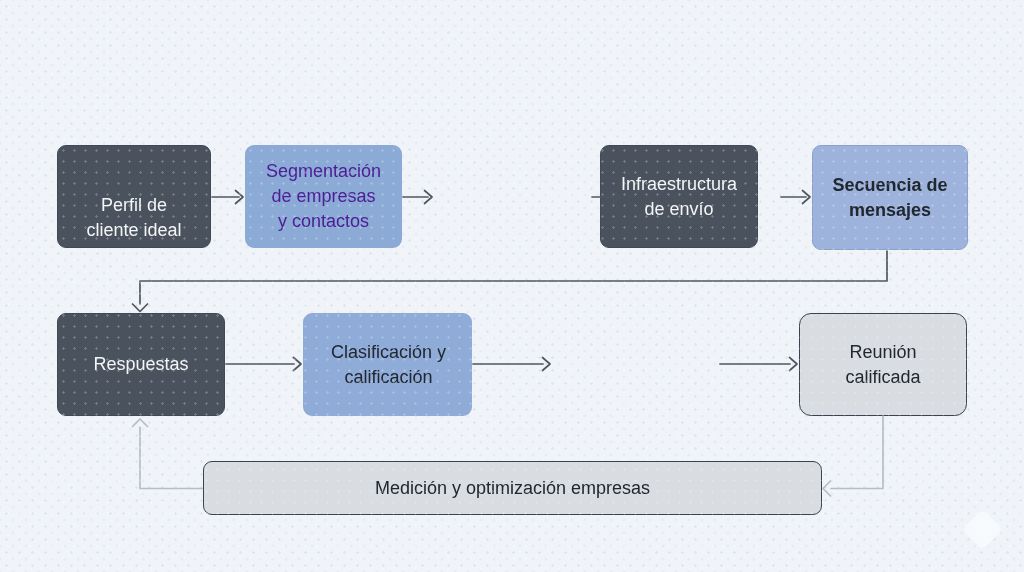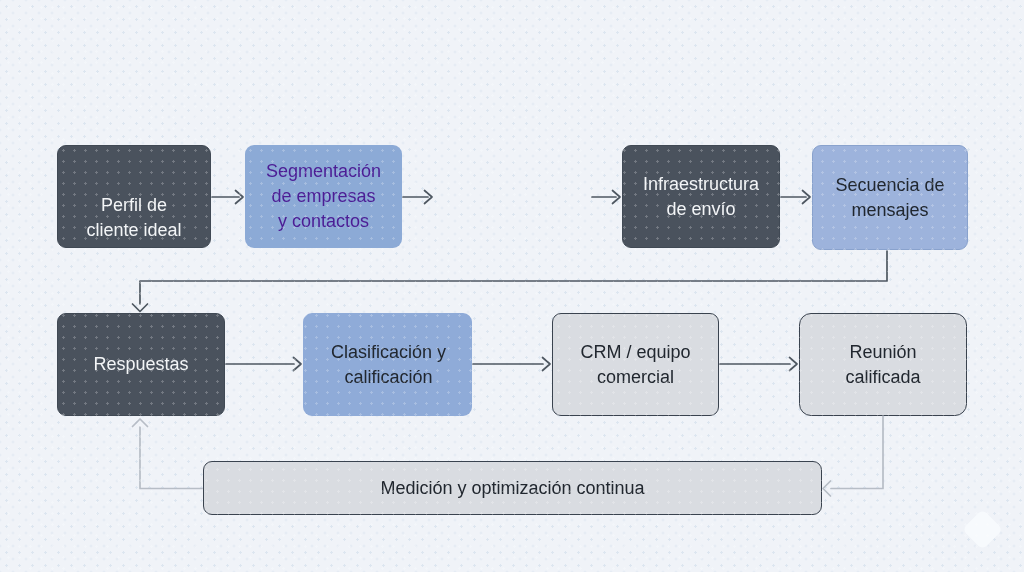--- a/index.html
+++ b/index.html
@@ -28,22 +28,22 @@
   }
   .node.dark{background:#4a525d;color:#f3f5f7;border:1px solid #404954;}
   .node.blue{background:#8caad6;color:#4c1d95;}
   .node.blue2{background:#8fabd8;color:#21272f;padding-left:8px;}
   .node.blue3{background:#9db3dc;color:#21272f;border:1px solid #89a2cd;}
   .node.light{background:#d9dce1;color:#21272f;border:1.5px solid #3a434f;}
   
   #n-perfil{left:57px;top:145px;width:154px;height:103px;align-items:flex-end;}
   #n-segmentacion{left:245px;top:145px;width:157px;height:103px;}
   #n-enriquecimiento{left:434px;top:145px;width:157px;height:103px;}
-  #n-infraestructura{left:622px;top:145px;width:158px;height:103px;}
-  #n-secuencia{left:812px;top:145px;width:156px;height:105px;}
+  #n-infraestructura{left:600px;top:145px;width:158px;height:103px;}
+  #n-secuencia{left:812px;top:145px;width:156px;height:105px;font-weight:bold;}
   
   #n-respuestas{left:57px;top:313px;width:168px;height:103px;}
   #n-clasificacion{left:303px;top:313px;width:169px;height:103px;}
   #n-crm{left:552px;top:313px;width:167px;height:103px;}
   #n-reunion{left:799px;top:313px;width:168px;height:103px;border-radius:12px;}
   
   #n-medicion{left:203px;top:461px;width:619px;height:54px;font-size:18px;}
   .arrows{position:absolute;left:0;top:0;width:1024px;height:572px;pointer-events:none;z-index:4;}
   .arrows path{fill:none;stroke-linecap:round;stroke-linejoin:round;}
   .edge-dark path{stroke:#4e5761;stroke-width:1.7;}
@@ -77,31 +77,27 @@
 mensajes</span>
   </div>
 
   <div class="node dark" id="n-respuestas">
     <span>Respuestas</span>
   </div>
   <div class="node blue2" id="n-clasificacion">
     <span>Clasificación y
 calificación</span>
   </div>
-  <div class="node light" id="n-crm">
-    <span>CRM / equipo
-comercial</span>
-  </div>
   <div class="node light" id="n-reunion">
     <span>Reunión
 calificada</span>
   </div>
 
   <div class="node light" id="n-medicion">
-    <span>Medición y optimización continua</span>
+    <span>Medición y optimización empresas</span>
   </div>
 
   <svg class="arrows" viewBox="0 0 1024 572" aria-hidden="true">
     <g class="edge-dark">
       <path d="M212,197 H239"></path>
         <path d="M235.5,190.5 L243,197 L235.5,203.5"></path>
     </g>
     <g class="edge-dark">
       <path d="M403,197 H428"></path>
         <path d="M424.5,190.5 L432,197 L424.5,203.5"></path>

